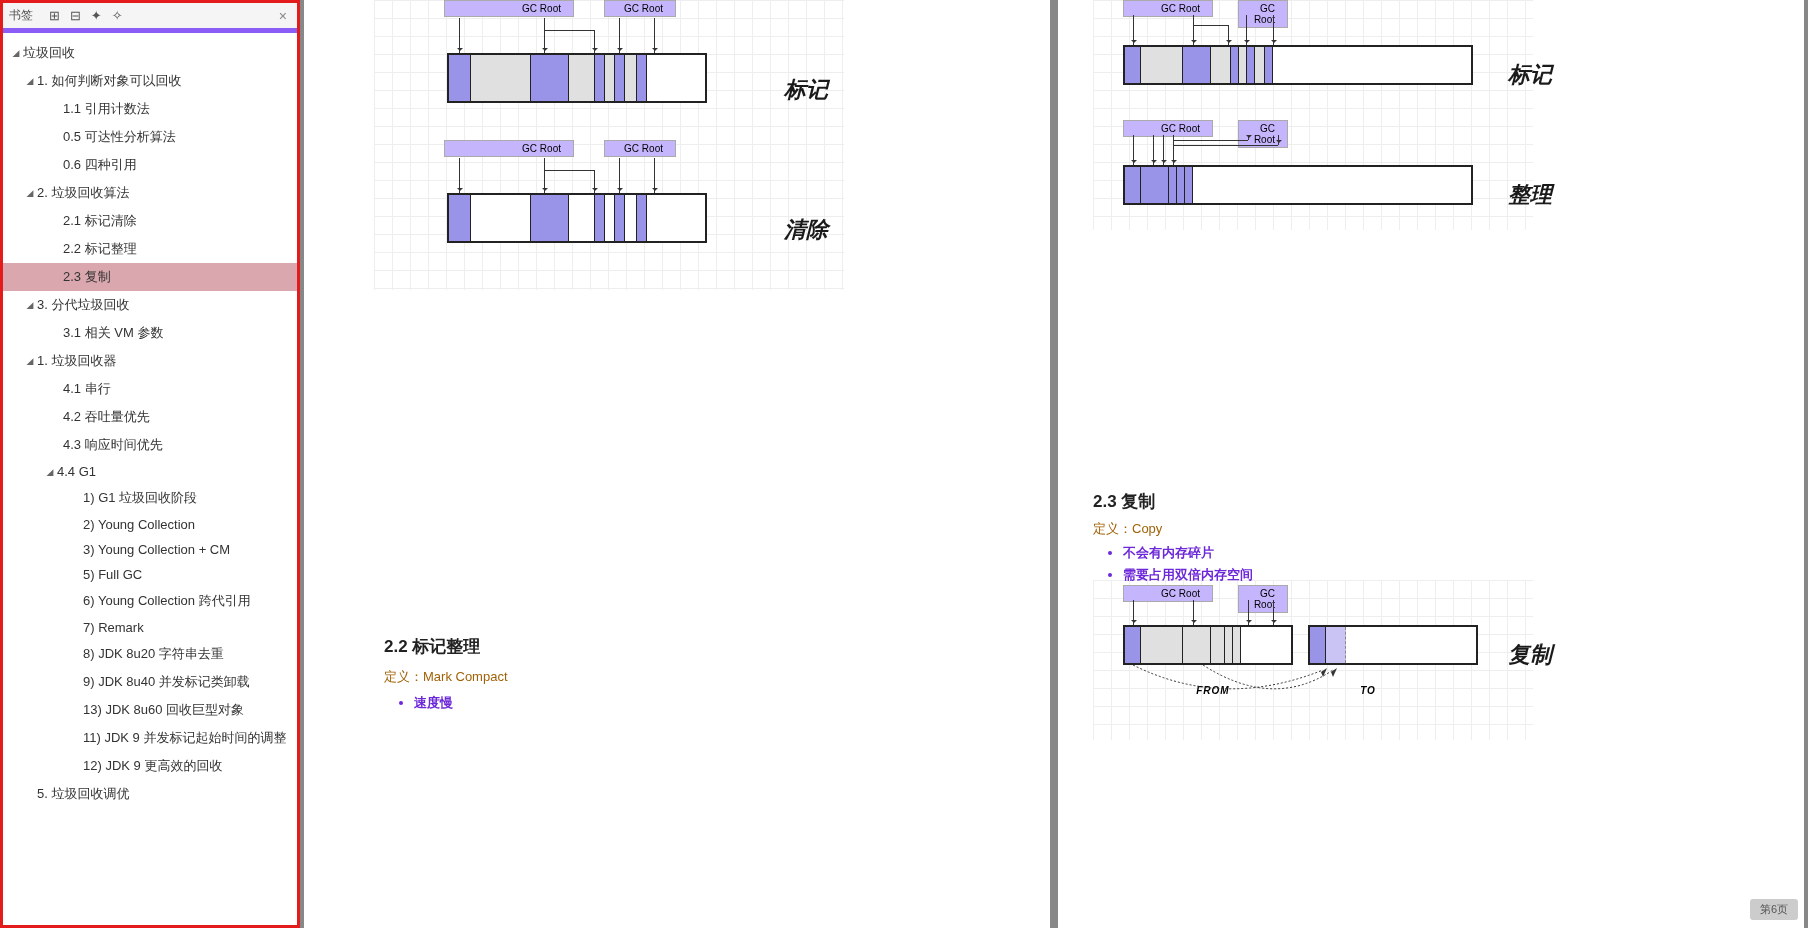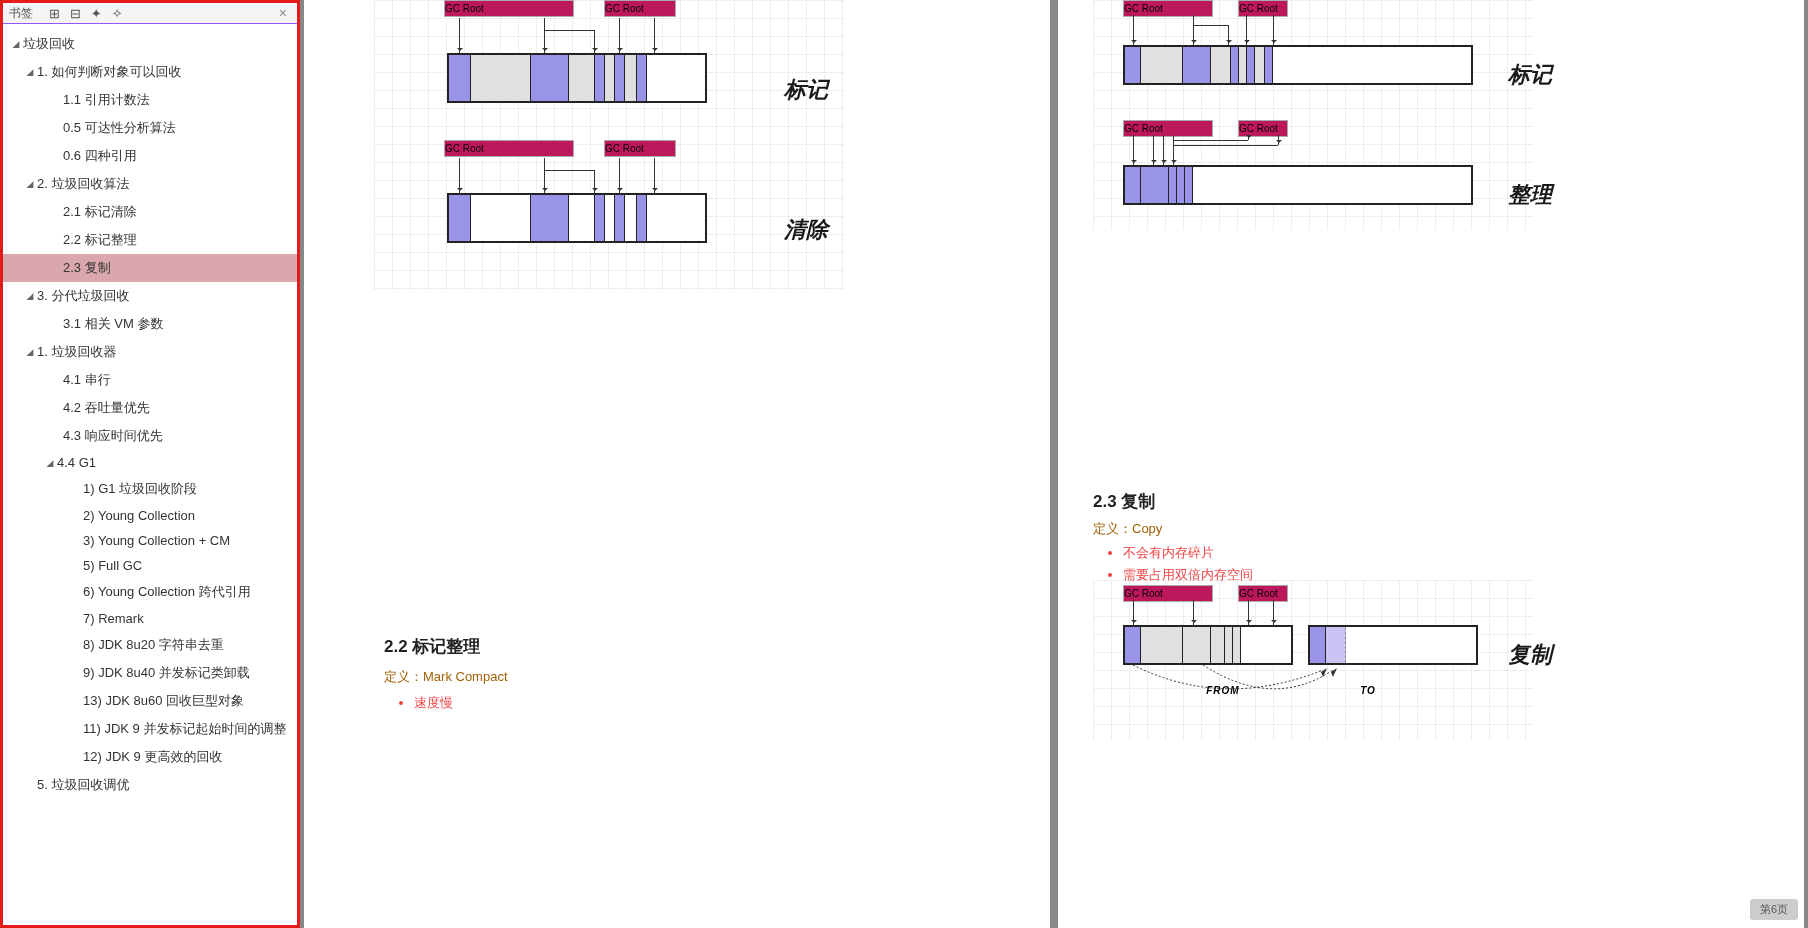--- a/index.html
+++ b/index.html
@@ -1,21 +1,21 @@
 <!DOCTYPE html>
 <html><head>
 <meta charset="utf-8">
 <style>
 * { box-sizing: border-box; margin: 0; padding: 0; }
 body { font-family: "Microsoft YaHei", Arial, sans-serif; background: #e8e8e8; overflow: hidden; }
 .app { display: flex; height: 928px; width: 1808px; }
 
 
 .sidebar { width: 300px; background: #fff; border: 3px solid #e41b1b; display: flex; flex-direction: column; position: relative; }
-.sidebar-header { height: 21px; display: flex; align-items: center; padding: 0 6px; border-bottom: 1px solid #8b5cf6; background: #f5f5f5; }
+.sidebar-header { height: 30px; display: flex; align-items: center; padding: 0 6px; border-bottom: 5px solid #8b5cf6; background: #f5f5f5; }
 .sidebar-header .tab { font-size: 12px; color: #555; padding: 4px 6px 4px 0; }
 .sidebar-header .tool-icons { display: flex; gap: 10px; margin-left: 10px; }
 .sidebar-header .tool-icons span { font-size: 13px; color: #555; cursor: pointer; }
 .sidebar-header .close { margin-left: auto; font-size: 14px; color: #888; cursor: pointer; padding: 0 4px; }
 .tree { overflow-y: auto; flex: 1; font-size: 13px; color: #333; padding-top: 6px; }
 .tree-item { padding: 5px 0 5px 0; display: flex; align-items: center; cursor: pointer; }
 .tree-item.selected { background: #d9a7ad; }
 .tree-item .arrow { width: 14px; text-align: center; font-size: 9px; color: #666; display: inline-block; }
 .tree-item .dot { width: 14px; text-align: center; color: #888; display: inline-block; }
 .lvl0 { padding-left: 6px; }
@@ -26,35 +26,35 @@
 
 
 .content { flex: 1; display: flex; position: relative; background: #888; }
 .page { background: #fff; margin: 0 4px; flex: 1; position: relative; overflow: hidden; }
 
 
 .grid-bg { position: absolute; background-image: linear-gradient(#eee 1px, transparent 1px), linear-gradient(90deg, #eee 1px, transparent 1px); background-size: 18px 18px; }
 
 
 .diagram { position: absolute; }
-.gc-root { position: absolute; background: #be185d; border: 1px solid #aaa; font-size: 10px; text-align: left; padding: 2px 0; }
+.gc-root { position: absolute; background: #c4b5fd; border: 1px solid #aaa; font-size: 10px; text-align: right; padding: 2px 12px; }
 .conn { position: absolute; border-left: 1px solid #333; }
 .conn::after { content:''; position:absolute; bottom:-1px; left:-3px; border:3px solid transparent; border-top-color:#333; }
 .hconn { position: absolute; border-top: 1px solid #333; }
 .mem-bar { position: absolute; border: 2px solid #222; display: flex; }
 .mem-bar > div { border-right: 1px solid #222; }
 .mem-bar > div:last-child { border-right: none; }
 .seg-purple { background: #9a94e8; }
 .seg-gray { background: #e0e0e0; }
 .seg-white { background: #fff; }
 
 .big-label { position: absolute; font-size: 22px; font-weight: 900; font-style: italic; color: #1a1a1a; }
 .section-title { position: absolute; font-size: 17px; font-weight: 700; color: #222; }
 .para { position: absolute; font-size: 13px; color: #a16207; }
-.bullet-list { position: absolute; font-size: 13px; color: #ef4444; }
+.bullet-list { position: absolute; font-size: 13px; color: #6d28d9; font-weight: bold; }
 .bullet-list li { margin: 4px 0; list-style: disc; margin-left: 20px; }
 .from-to { position: absolute; font-size: 10px; font-weight: 600; text-align: center; font-style: italic; letter-spacing: 1px; }
 
 
 .page-indicator { position: absolute; right: 10px; bottom: 8px; background: #ccc; border-radius: 3px; font-size: 11px; padding: 3px 10px; color: #555; }
 </style>
 </head>
 <body>
 
 <div class="app">
@@ -324,21 +324,21 @@
           <div class="seg-gray" style="width:8px;"></div>
           <div class="seg-white" style="flex:1;"></div>
         </div>
 
         <div class="mem-bar" style="left:210px; top:40px; width:170px; height:40px;">
           <div class="seg-purple" style="width:16px;"></div>
           <div style="width:20px; background:#c9c4f3; border-right:1px dashed #888;"></div>
           <div class="seg-white" style="flex:1;"></div>
         </div>
 
-        <div class="from-to" style="left:95px; top:100px; width:60px;">FROM</div>
+        <div class="from-to" style="left:85px; top:100px; width:60px;">FROM</div>
         <div class="from-to" style="left:250px; top:100px; width:40px;">TO</div>
 
         <svg style="position:absolute; left:25px; top:80px; width:360px; height:50px;">
           <path d="M 10 0 Q 100 45 200 5" stroke="#333" fill="none" stroke-dasharray="2,2"></path>
           <path d="M 80 0 Q 150 45 210 5" stroke="#333" fill="none" stroke-dasharray="2,2"></path>
           <polygon points="198,7 204,3 200,12" fill="#333"></polygon>
           <polygon points="208,7 214,3 210,12" fill="#333"></polygon>
         </svg>
       </div>
       <div class="big-label" style="left:450px; top:640px;">复制</div>

